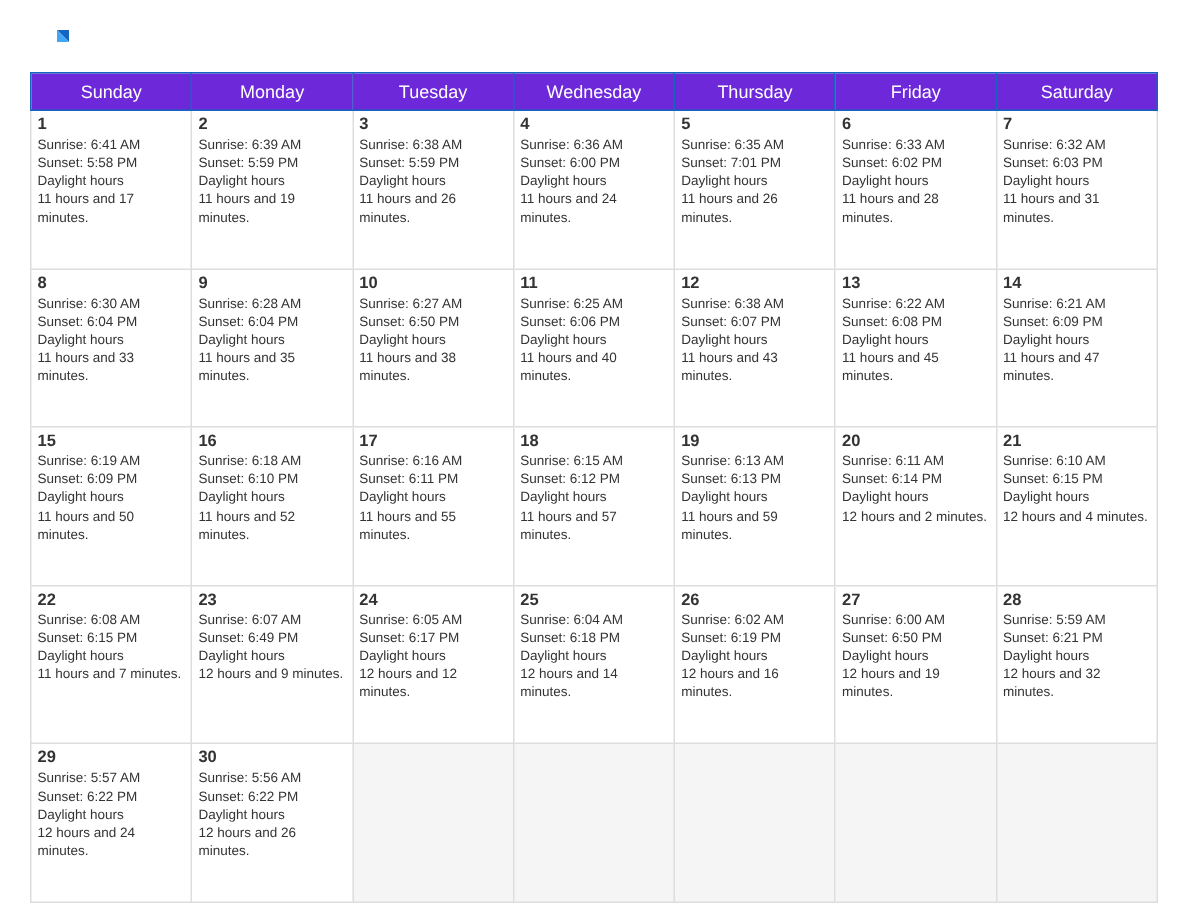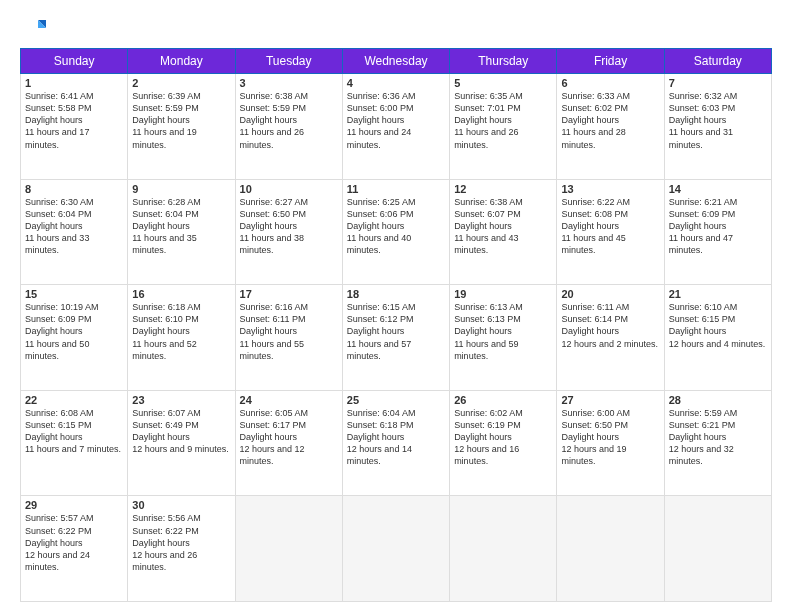--- a/index.html
+++ b/index.html
@@ -262,21 +262,21 @@
           <span>Sunset: 6:09 PM</span><br>
           <span>Daylight hours</span><br>
           <span>11 hours and 47 minutes.</span>
         </div>
       </td>
         </tr>
         <tr>
           <td>
         <span class="day-num">15</span>
         <div class="day-info">
-          <span>Sunrise: 10:19 AM</span><br>
+          <span>Sunrise: 6:19 AM</span><br>
           <span>Sunset: 6:09 PM</span><br>
           <span>Daylight hours</span><br>
           <span>11 hours and 50 minutes.</span>
         </div>
       </td>
           <td>
         <span class="day-num">16</span>
         <div class="day-info">
           <span>Sunrise: 6:18 AM</span><br>
           <span>Sunset: 6:10 PM</span><br>

